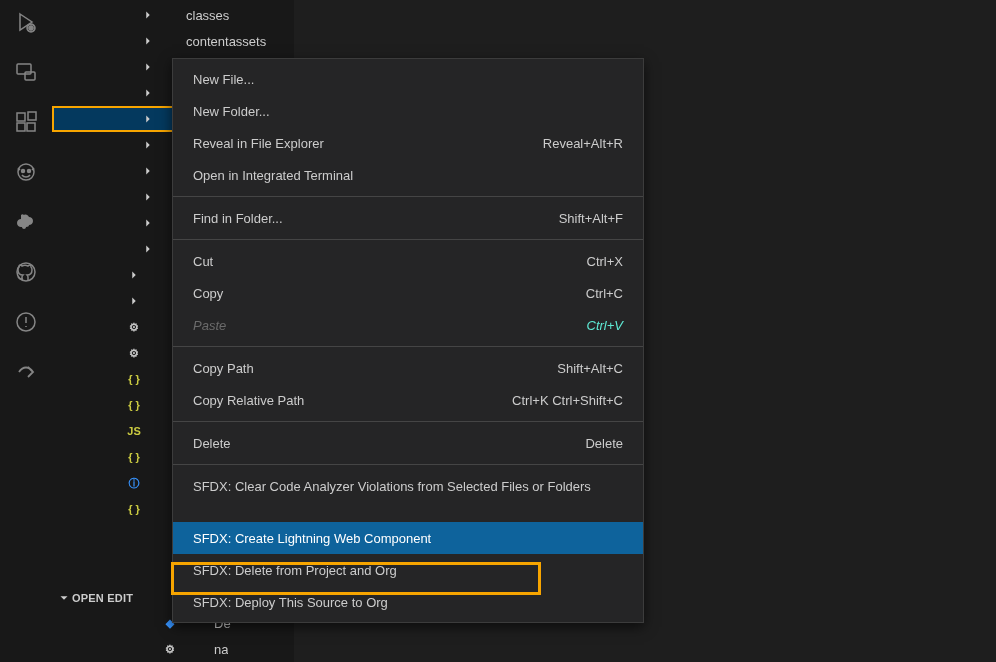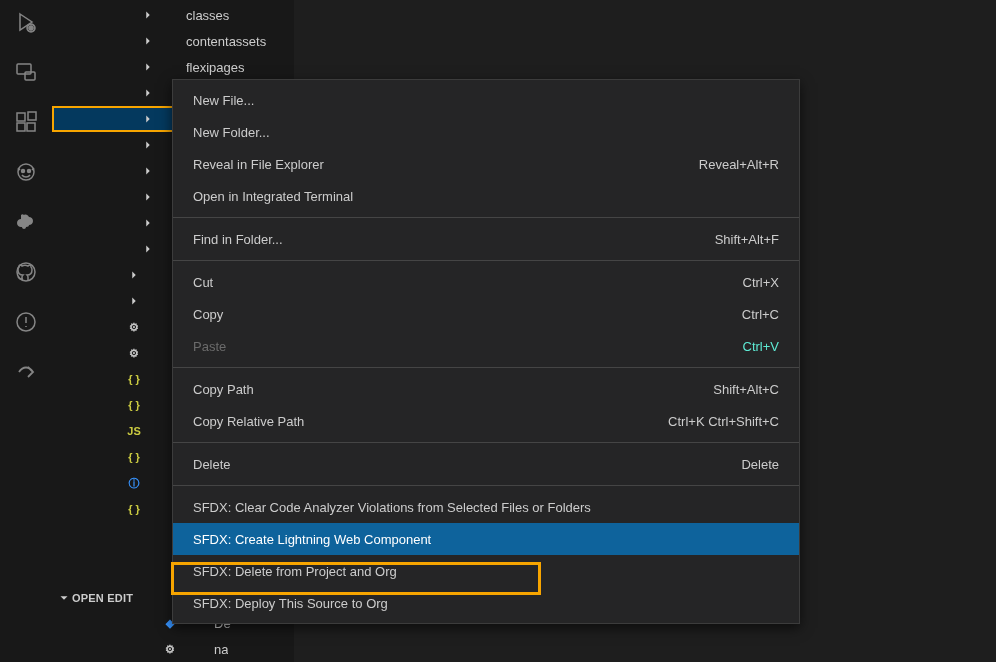--- a/index.html
+++ b/index.html
@@ -91,41 +91,42 @@
     }
     .section-header .chevron { color: #cccccc; }
     .editor {
       flex: 1;
       background: #1e1e1e;
       position: relative;
     }
     .context-menu {
       position: absolute;
       left: 172px;
-      top: 79px;
-      width: 628px;
+      top: 58px;
+      width: 472px;
       background: #252526;
       box-shadow: 0 4px 12px rgba(0,0,0,0.6);
       border: 1px solid #3c3c3c;
       padding: 4px 0;
       z-index: 100;
     }
     .menu-item {
       display: flex;
       align-items: center;
       justify-content: space-between;
       height: 32px;
       padding: 0 20px;
       color: #cccccc;
       cursor: pointer;
     }
-    .menu-item.disabled { color: #6b6b6b; cursor: default; }
+    .menu-item.disabled { color: #6b6b6b; cursor: default; font-style: italic; }
     .menu-item.hovered {
       background: #0e639c;
       color: #ffffff;
+      margin-top: 20px;
     }
     .menu-item .shortcut { color: #cccccc; }
     .menu-item.disabled .shortcut { color: #5eead4; }
     .menu-sep {
       height: 1px;
       background: #454545;
       margin: 5px 0;
     }
     .highlight-box {
       position: absolute;

